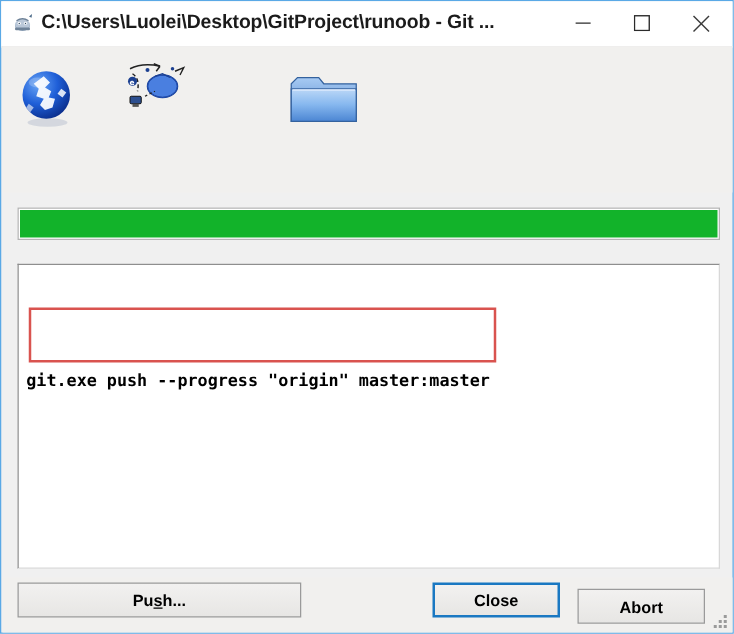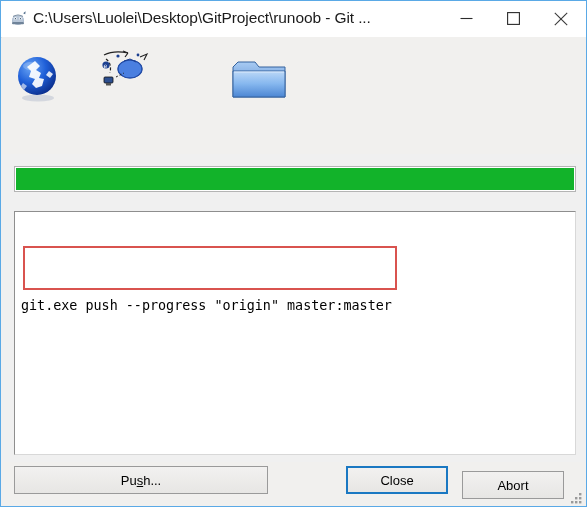--- a/index.html
+++ b/index.html
@@ -16,20 +16,21 @@
 
   
   #window {
     position: absolute;
     left: 0; top: 0;
     width: 587px;
     height: 507px;
     box-sizing: border-box;
     border: 1px solid #5aa9e6;
     background: #f0f0f0;
+    font-weight: bold;
   }
 
   
   #titlebar {
     position: absolute;
     left: 0; top: 0;
     width: 585px;
     height: 36px;
     background: #ffffff;
     border-bottom: 1px solid #e2e2e2;
@@ -145,21 +146,21 @@
     background: linear-gradient(#f2f1f0, #e7e6e4);
     border: 1px solid #9a9a9a;
     font-family: "Liberation Sans", sans-serif;
     font-size: 13px;
     color: #000000;
     display: flex;
     align-items: center;
     justify-content: center;
     cursor: default;
   }
-  #btn-push  { left: 12px;  top: 4px; width: 254px; height: 28px; }
+  #btn-push  { left: 12px;  top: 4px; width: 227px; height: 28px; }
   #btn-close-dlg {
     left: 344px; top: 4px; width: 102px; height: 28px;
     border: 2px solid #1a78c2;
   }
   #btn-abort { left: 460px; top: 9px; width: 102px; height: 28px; }
   .mnem { text-decoration: underline; }
 
   #resize-grip {
     position: absolute;
     right: 3px; bottom: 2px;

